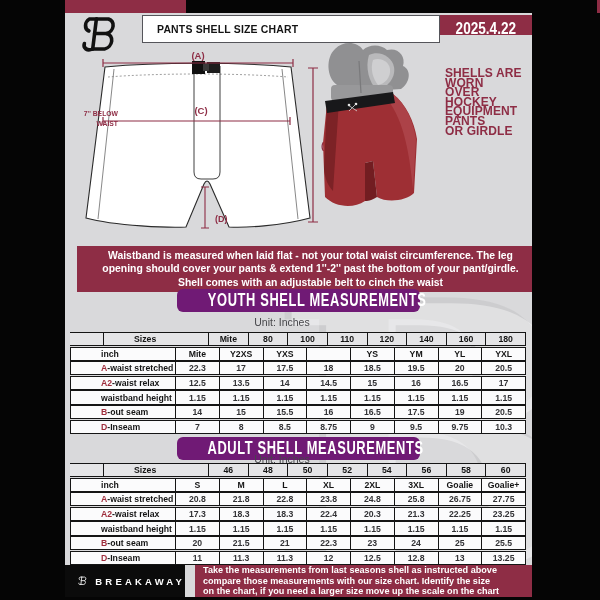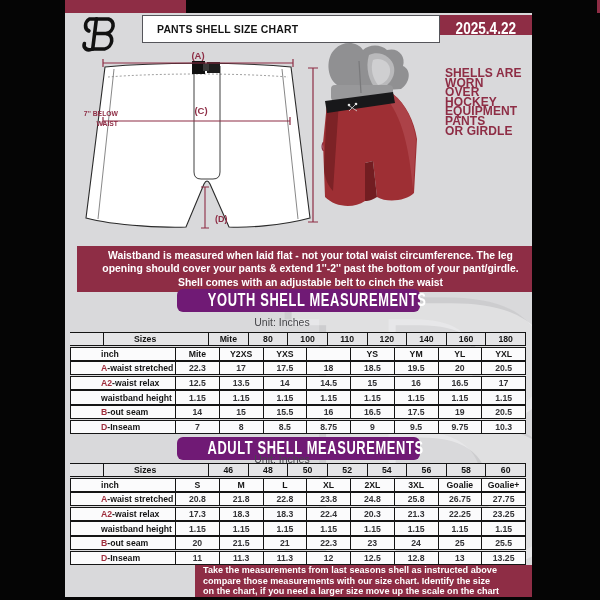--- a/index.html
+++ b/index.html
@@ -390,17 +390,29 @@
         <div class="tcell tval">11.3</div>
         <div class="tcell tval">11.3</div>
         <div class="tcell tval">12</div>
         <div class="tcell tval">12.5</div>
         <div class="tcell tval">12.8</div>
         <div class="tcell tval">13</div>
         <div class="tcell tval">13.25</div>
       </div>
     </div>
 
+  <div class="footer-logo-box">
+    <svg width="24" height="26" viewBox="0 0 46 42">
+      <g transform="skewX(-7) translate(6,0)" fill="none" stroke="#e9e9e9" stroke-width="3.6" stroke-linecap="round">
+        <path d="M14 5 L14 35"></path>
+        <path d="M14 5 H26 A7.5 7.5 0 0 1 26 19.5 H14"></path>
+        <path d="M26 19.5 A8 8 0 0 1 26 35 H14"></path>
+        <path d="M14 5 H7 C2.5 8 3 15 8 17"></path>
+        <path d="M14 35 C9 37.5 4 34 5 29.5"></path>
+      </g>
+    </svg>
+    <span class="brand-text">BREAKAWAY</span>
+  </div>
   <div class="footer-note">Take the measurements from last seasons shell as instructed above
 compare those measurements  with our size chart. Identify the size
 on the chart, if you need a larger size move up the scale on the chart</div>
 
 </div>
 
 </body></html>

